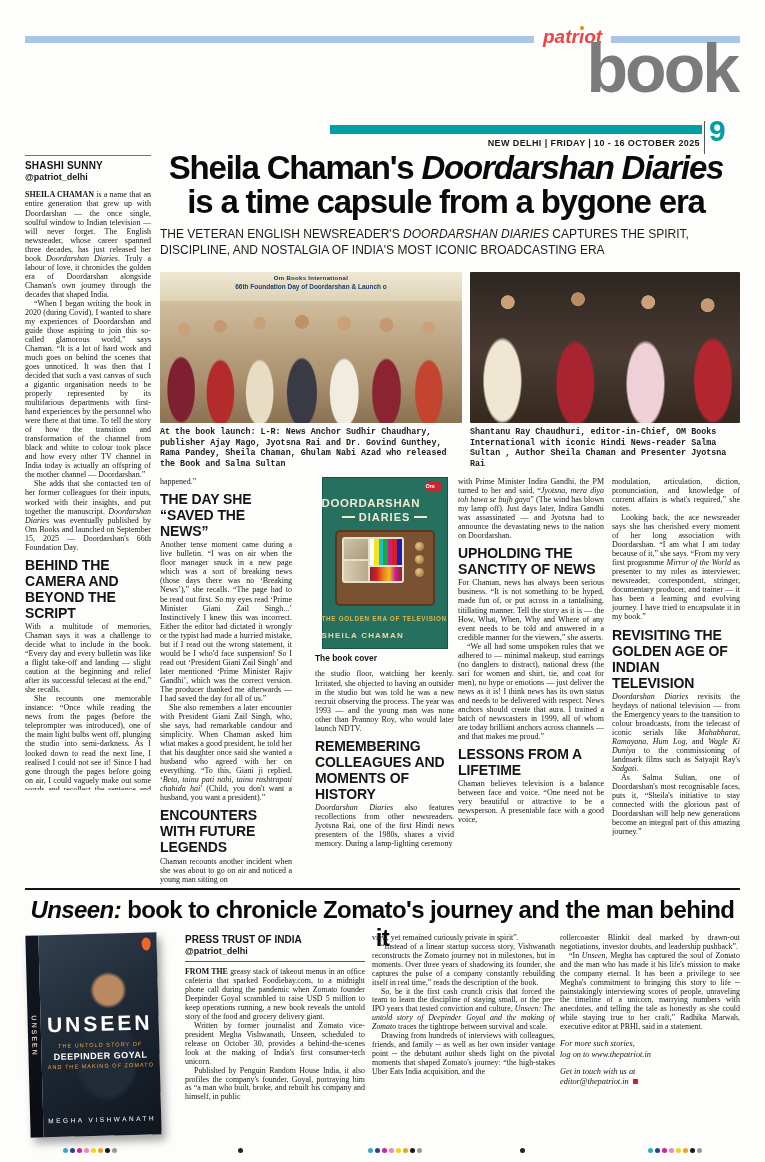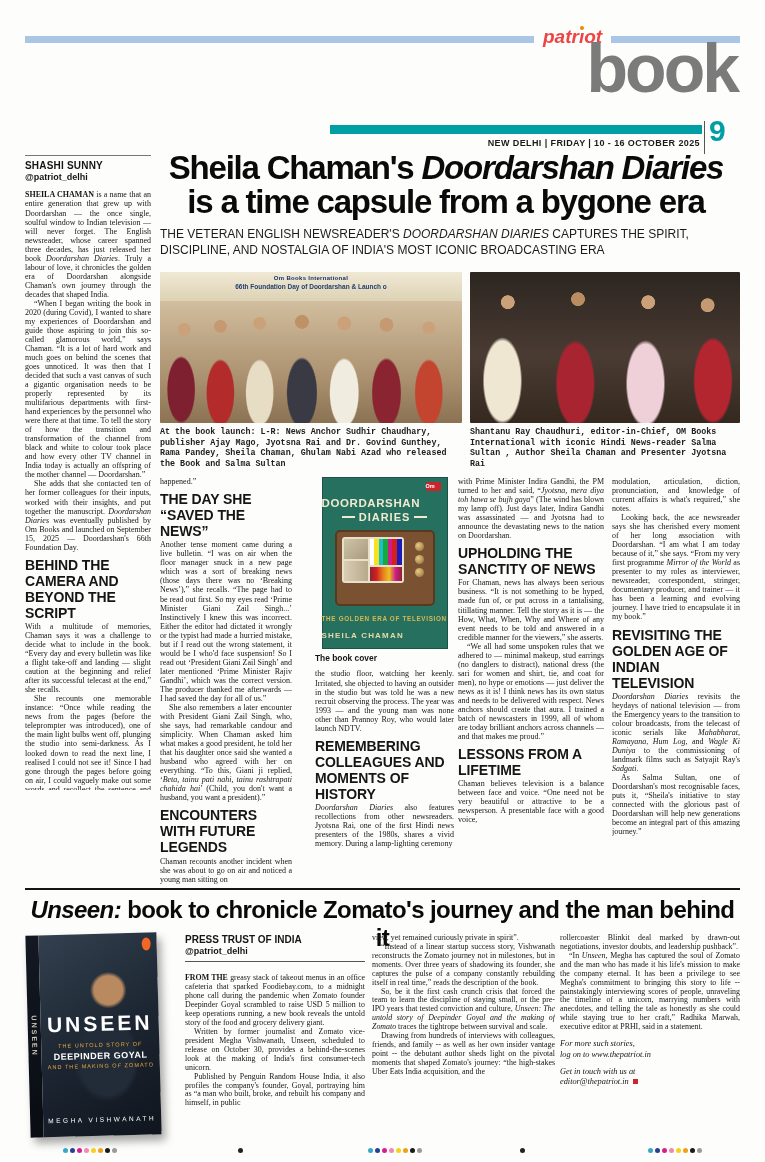--- a/index.html
+++ b/index.html
@@ -27,21 +27,21 @@
             line-height:1.03;letter-spacing:-1.2px;color:#0a0a0a;}
   .kicker{position:absolute;left:160px;top:227px;width:572px;text-align:left;
           font-family:"Liberation Sans",sans-serif;font-size:12px;line-height:1.3;color:#1c1c1c;}
 
   
   .byline{font-family:"Liberation Sans",sans-serif;font-weight:bold;border-top:1px solid #777;
           padding-top:4px;margin-bottom:8px;}
   .byline .nm{font-size:10px;letter-spacing:.2px;}
   .byline .hd{font-size:9px;margin-top:1px;}
   .byline2{font-family:"Liberation Sans",sans-serif;font-weight:bold;border-bottom:1px solid #555;
-           padding-bottom:5px;margin-bottom:12px;}
+           padding-bottom:5px;margin-bottom:6px;}
   .byline2 .nm{font-size:10px;}
   .byline2 .hd{font-size:9px;margin-top:1px;}
 
   
   .col{position:absolute;text-align:justify;font-size:8px;line-height:1.13;overflow:hidden;}
   .blk{margin:0;}
   .blk.p + .blk.p{text-indent:9px;}
   .blk.h{font-family:"Liberation Sans",sans-serif;font-weight:bold;font-size:14px;
          line-height:1.15;margin:5px 0 1px;letter-spacing:-.1px;text-align:left;}
   .blk.foot{font-style:italic;text-align:left;margin-top:7px;font-size:8.3px;line-height:1.25;}

